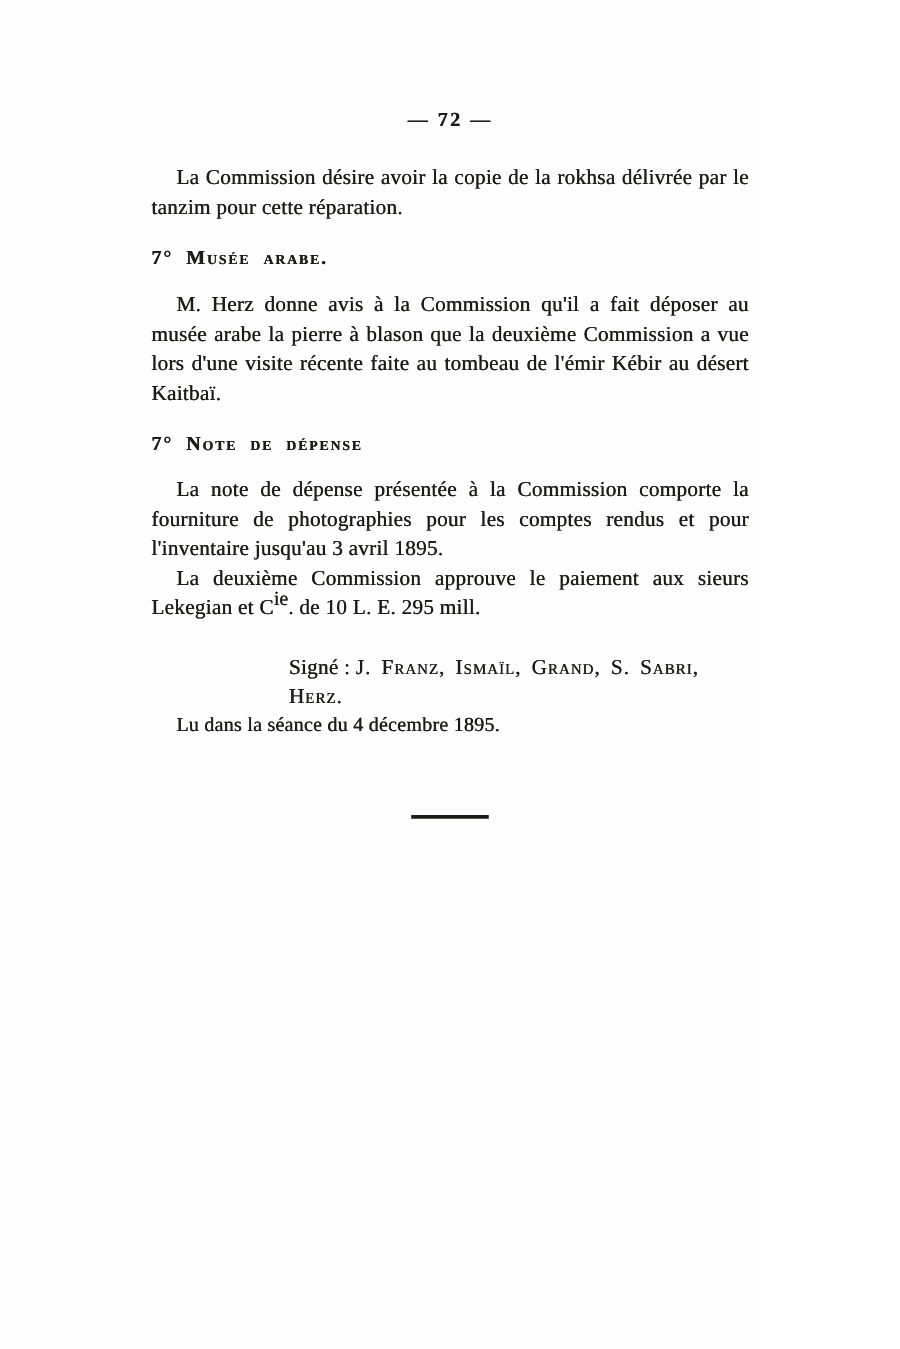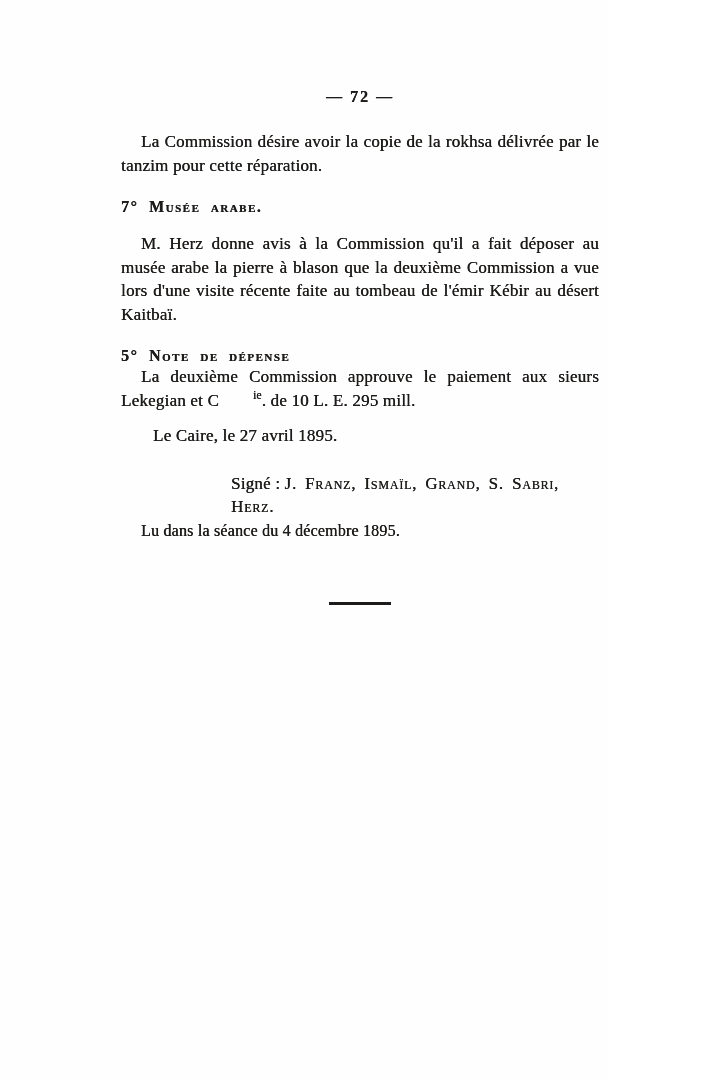--- a/index.html
+++ b/index.html
@@ -50,25 +50,24 @@
     font-weight: 700;
     letter-spacing: 1.5px;
     word-spacing: 5px;
   }
   .heading-7 { margin-top: 20px; }
   .body-7 { margin-top: 16px; }
   .heading-8 { margin-top: 20px; }
   .body-8 { margin-top: 15px; }
   .approval { margin-top: 0; }
   .approval sup {
-    font-size: 12px;
+    font-size: 16px;
     line-height: 0;
     letter-spacing: 0;
     vertical-align: super;
-    margin-left: 34px;
   }
   .dateline {
     margin: 12px 0 0 0;
     padding-left: 32px;
     font-size: 17px;
     line-height: 23.5px;
     letter-spacing: 0.2px;
   }
   .signature-line {
     margin: 24px 0 0 0;
@@ -104,26 +103,26 @@
   <div class="text-block ink">
 
     <div class="page-number">— 72 —</div>
 
     <p class="para para-first">La Commission désire avoir la copie de la rokhsa délivrée par le tanzim pour cette réparation.</p>
 
     <h3 class="section-heading heading-7">7° Musée arabe.</h3>
 
     <p class="para body-7">M. Herz donne avis à la Commission qu'il a fait déposer au musée arabe la pierre à blason que la deuxième Commission a vue lors d'une visite récente faite au tombeau de l'émir Kébir au désert Kaitbaï.</p>
 
-    <h3 class="section-heading heading-8">5° Note de dépense</h3>
+    <h3 class="section-heading heading-8">7° Note de dépense</h3>
 
+    <p class="para body-8">La note de dépense présentée à la Commission comporte la fourniture de photographies pour les comptes rendus et pour l'inventaire jusqu'au 3 avril 1895.</p>
 
     <p class="para approval"><span>La deuxième Commission approuve le paiement aux sieurs Lekegian et C</span><sup>ie</sup><span>. de 10 L. E. 295 mill.</span></p>
 
-    <p class="dateline">Le Caire, le 27 avril 1895.</p>
 
     <p class="signature-line"><span>Signé : </span><span class="signature-names">J. Franz, Ismaïl, Grand, S. Sabri, Herz.</span></p>
 
     <p class="closing">Lu dans la séance du 4 décembre 1895.</p>
 
     <hr class="end-divider">
 
   </div>
 </div>
 

